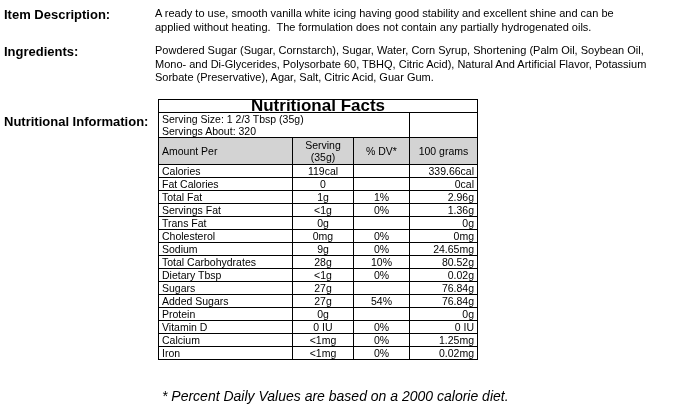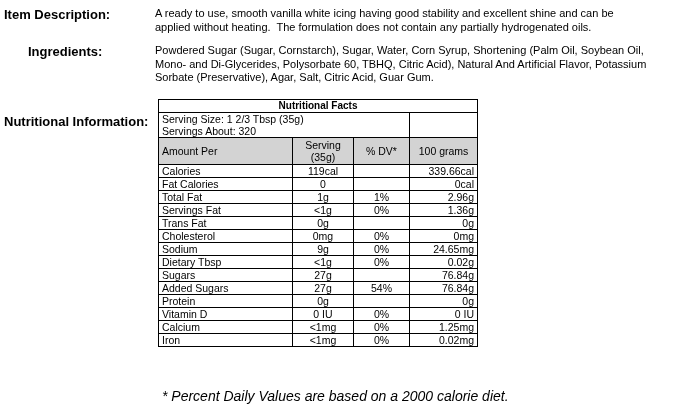--- a/index.html
+++ b/index.html
@@ -16,21 +16,21 @@
     overflow: hidden;
   }
   .field-label {
     position: absolute;
     left: 4px;
     font-size: 13px;
     font-weight: bold;
     white-space: nowrap;
   }
   .label-desc        { top: 7px; }
-  .label-ingredients { top: 44px; margin-left: 24px; }
+  .label-ingredients { top: 44px; }
   .label-nutrition   { top: 114px; }
   .body-text {
     position: absolute;
     left: 155px;
     width: 497px;
     font-size: 11px;
     line-height: 13.5px;
     white-space: pre-wrap;
   }
   .desc-text        { top: 7px; }
@@ -47,21 +47,21 @@
   table.nutrition td {
     border: 1px solid #000000;
     padding: 0 3px;
     line-height: 12px;
     overflow: hidden;
     white-space: nowrap;
   }
   td.title-cell {
     text-align: center;
     font-weight: bold;
-    font-size: 10px;
+    font-size: 17px;
     line-height: 15px;
   }
   td.serving-info-cell { line-height: 13px; }
   tr.col-header-row td {
     background: #d3d3d3;
     text-align: center;
     line-height: 12px;
     padding-top: 1px;
     padding-bottom: 1px;
   }
@@ -153,20 +153,26 @@
           <td class="c-center">0%</td>
           <td class="c-right">0mg</td>
         </tr>
         <tr>
           <td class="c-label">Sodium</td>
           <td class="c-center">9g</td>
           <td class="c-center">0%</td>
           <td class="c-right">24.65mg</td>
         </tr>
         <tr>
+          <td class="c-label">Total Carbohydrates</td>
+          <td class="c-center">28g</td>
+          <td class="c-center">10%</td>
+          <td class="c-right">80.52g</td>
+        </tr>
+        <tr>
           <td class="c-label">Dietary Tbsp</td>
           <td class="c-center">&lt;1g</td>
           <td class="c-center">0%</td>
           <td class="c-right">0.02g</td>
         </tr>
         <tr>
           <td class="c-label">Sugars</td>
           <td class="c-center">27g</td>
           <td class="c-center"></td>
           <td class="c-right">76.84g</td>

